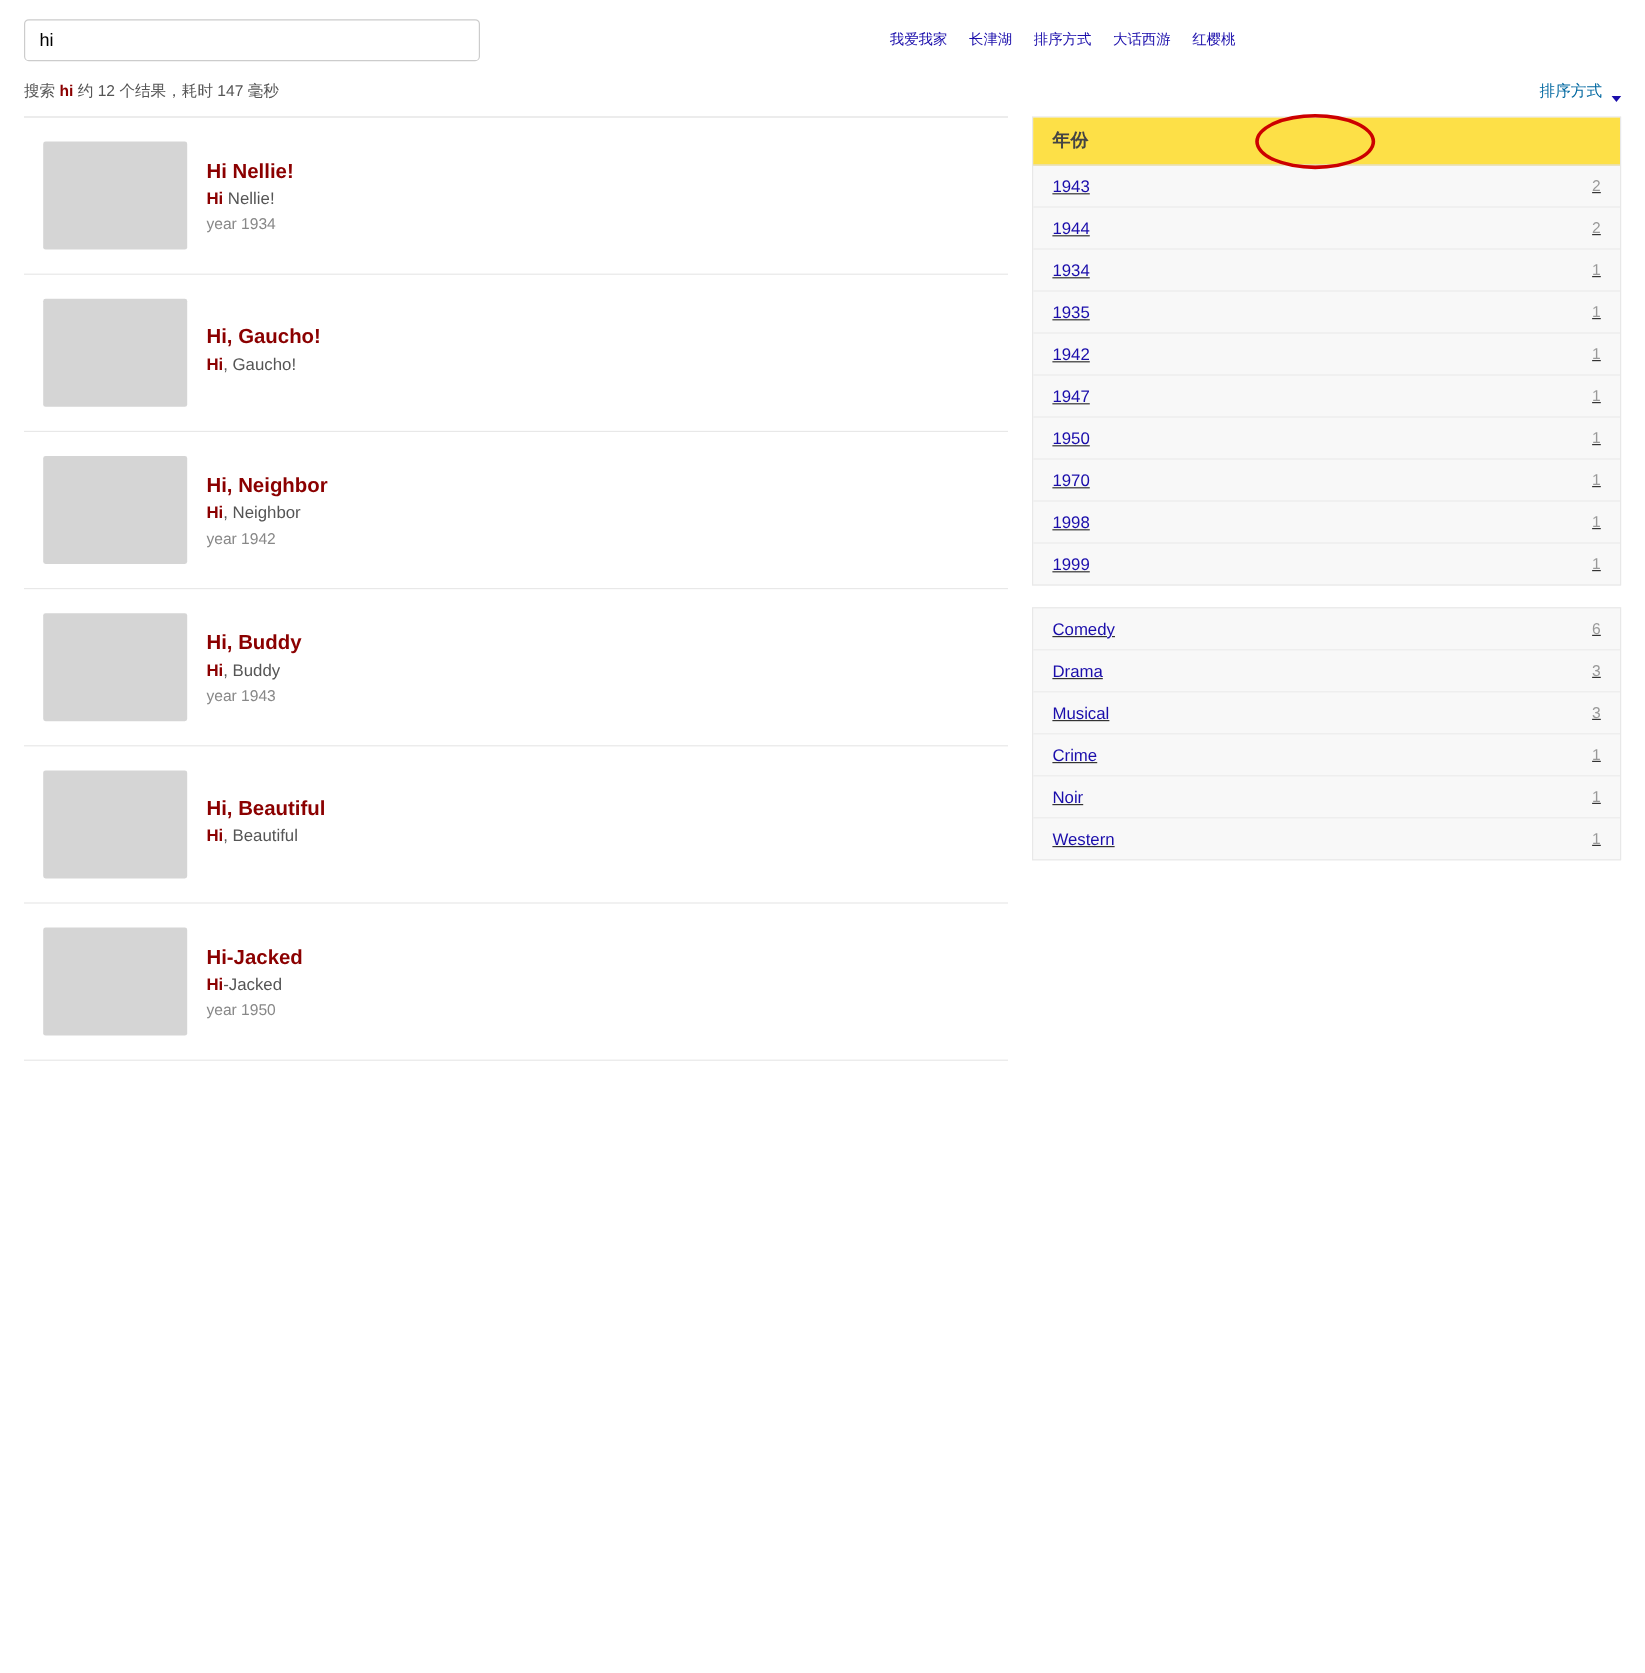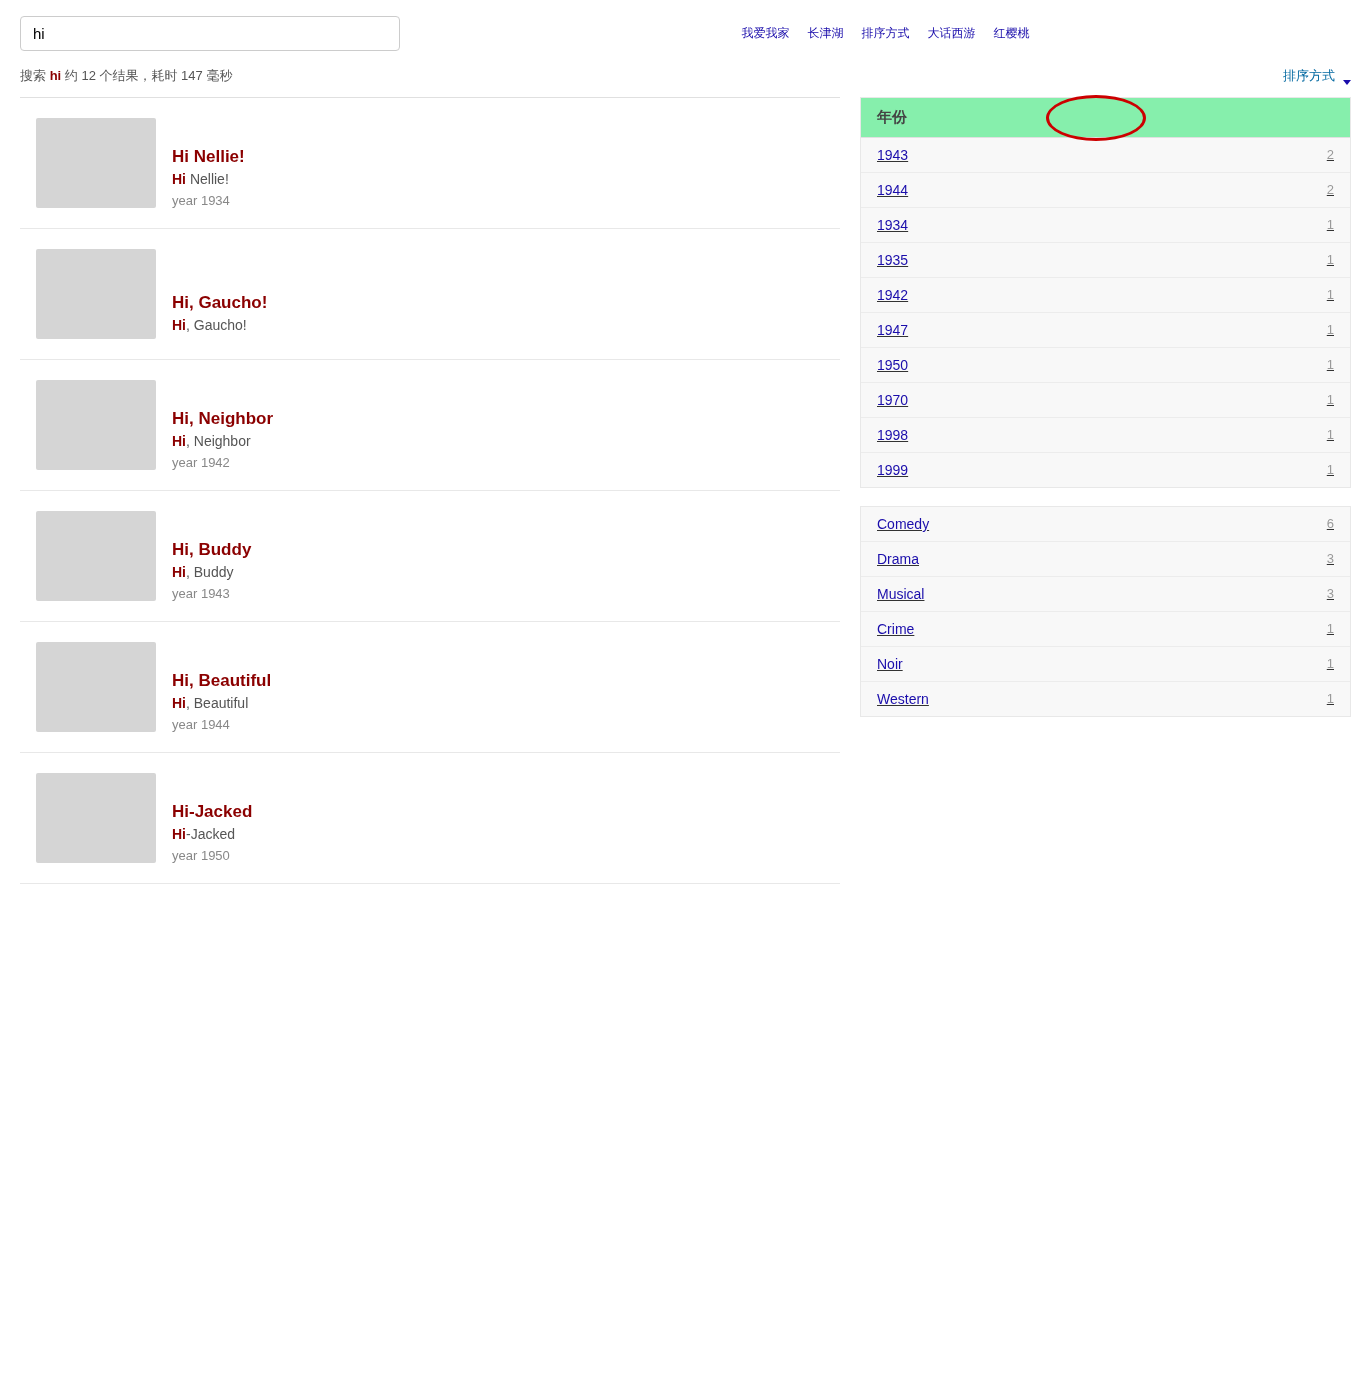--- a/index.html
+++ b/index.html
@@ -77,21 +77,21 @@
     
     .results-list {
       flex: 0 0 820px;
       border-top: 1px solid #e0e0e0;
     }
     .result-item {
       display: flex;
       gap: 16px;
       padding: 20px 16px;
       border-bottom: 1px solid #e8e8e8;
-      align-items: flex-end;
+      align-items: center;
     }
     .result-thumb {
       flex: 0 0 120px;
       height: 90px;
       background: #d5d5d5;
       border-radius: 2px;
     }
     .result-info {
       flex: 1;
     }
@@ -127,21 +127,21 @@
       margin-bottom: 0;
       background: #f8f8f8;
       border: 1px solid #e8e8e8;
       margin-bottom: 2px;
     }
     .sidebar-section-title {
       font-size: 15px;
       font-weight: 600;
       color: #444;
       padding: 10px 16px;
-      background: #86efac;
+      background: #fde047;
       border-bottom: 1px solid #e0e0e0;
       position: relative;
     }
     
     .circle-annotation {
       position: absolute;
       top: 50%;
       left: 50%;
       transform: translate(-60%, -50%);
       width: 100px;
@@ -251,21 +251,20 @@
             <div class="result-title"><span class="hi-part">Hi</span>, Buddy</div>
             <div class="result-subtitle"><span class="hi-part">Hi</span>, Buddy</div>
             <div class="result-year">year 1943</div>
           </div>
         </div>
         <div class="result-item">
           <div class="result-thumb"></div>
           <div class="result-info">
             <div class="result-title"><span class="hi-part">Hi</span>, Beautiful</div>
             <div class="result-subtitle"><span class="hi-part">Hi</span>, Beautiful</div>
-            <div class="result-year">year 1944</div>
           </div>
         </div>
         <div class="result-item">
           <div class="result-thumb"></div>
           <div class="result-info">
             <div class="result-title"><span class="hi-part">Hi</span>-Jacked</div>
             <div class="result-subtitle"><span class="hi-part">Hi</span>-Jacked</div>
             <div class="result-year">year 1950</div>
           </div>
         </div>

